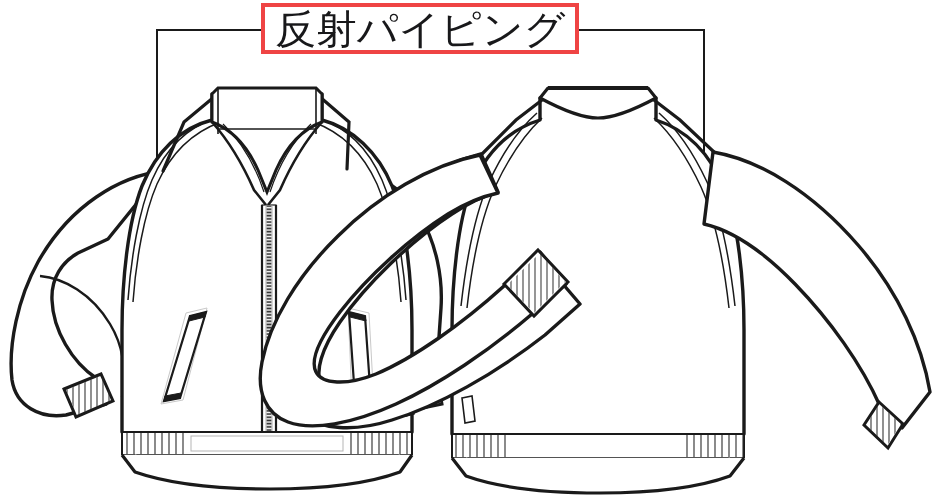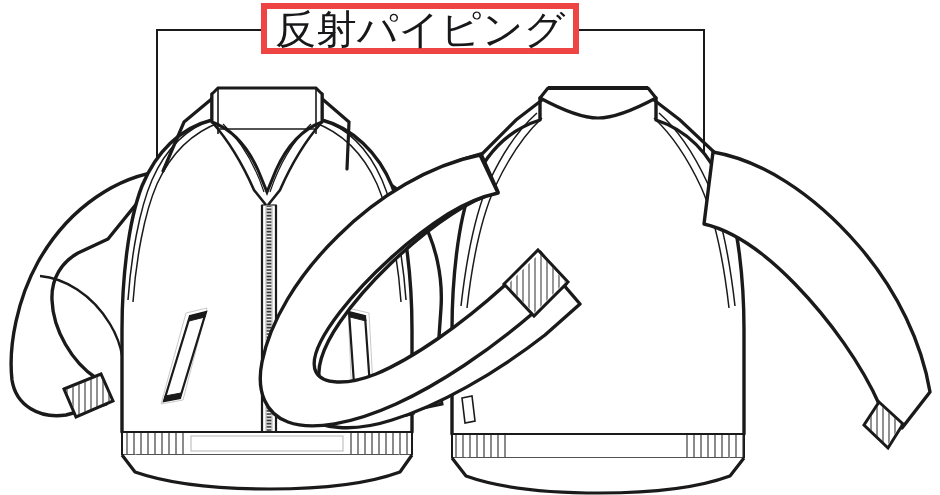--- a/index.html
+++ b/index.html
@@ -24,21 +24,21 @@
     width: 940px;
     height: 495px;
     display: block;
   }
   .callout-box {
     position: absolute;
     left: 261px;
     top: 3px;
     width: 318px;
     height: 51px;
-    border: 6px solid #ef4444;
+    border: 4px solid #ef4444;
     background: #ffffff;
     box-sizing: border-box;
     display: flex;
     align-items: center;
     justify-content: center;
     z-index: 20;
   }
   .callout-text {
     font-family: "DejaVu Sans", sans-serif;
     font-size: 40px;

